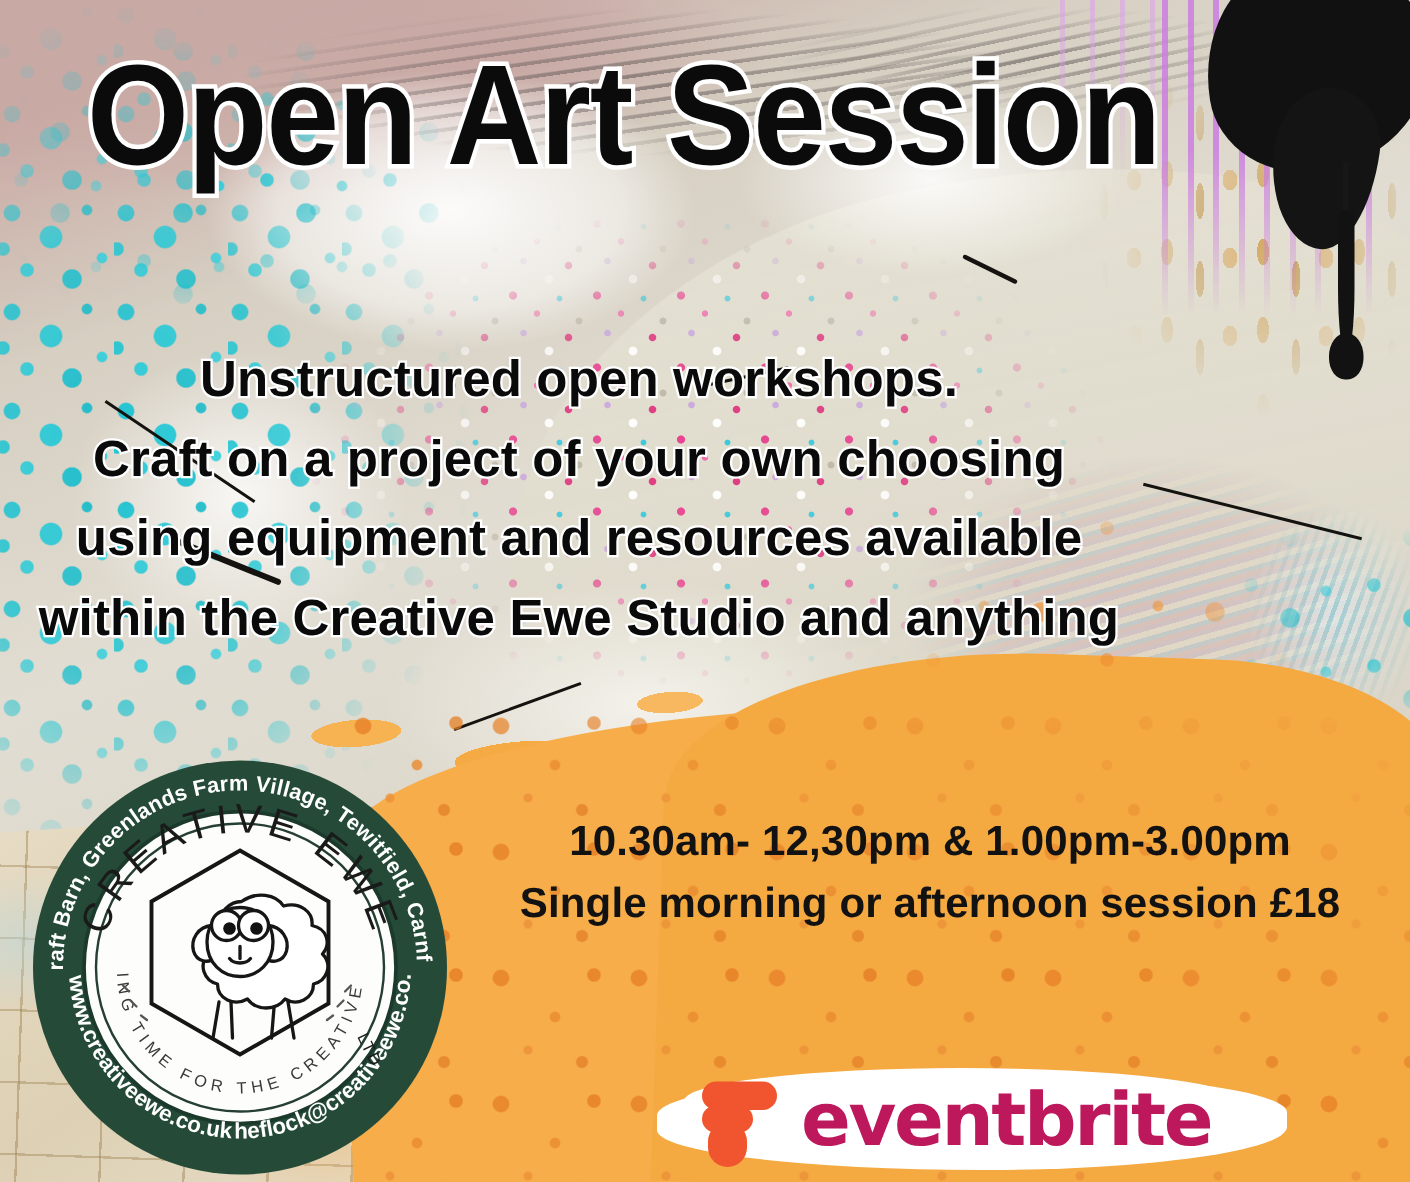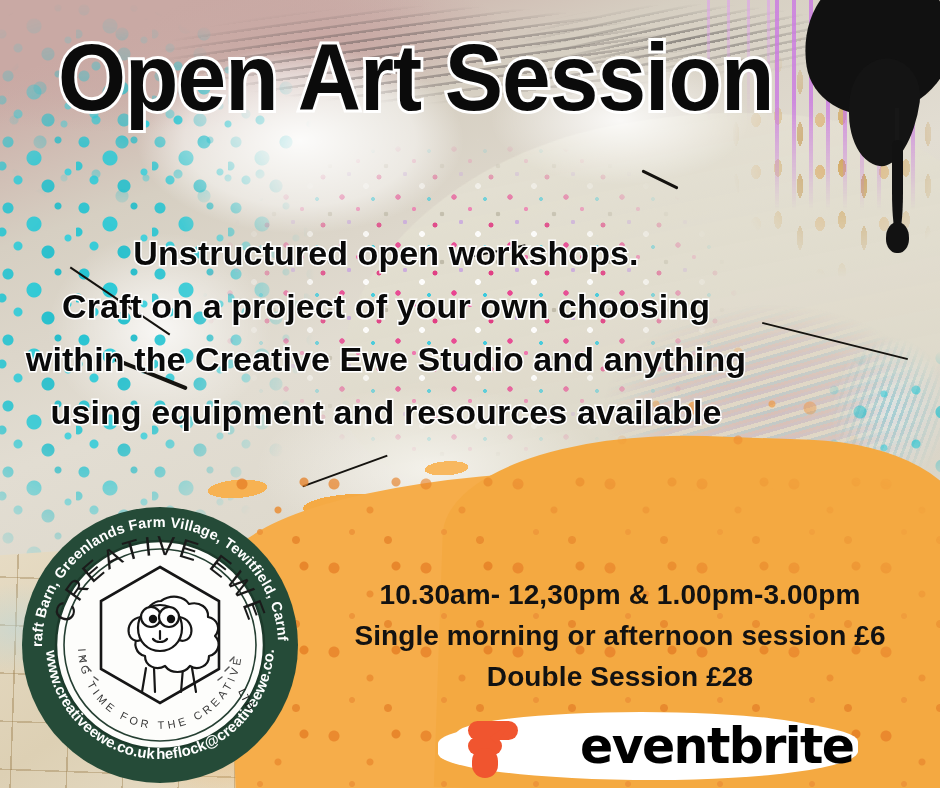--- a/index.html
+++ b/index.html
@@ -275,21 +275,21 @@
     line-height:53px;
     font-weight:700;
     font-family:"Liberation Sans Narrow","Liberation Sans",sans-serif;
     color:#0a0a0a;
     -webkit-text-stroke:3px #ffffff;
     paint-order:stroke fill;
     letter-spacing:.1px;
   }
 
   .info-block{
-    position:absolute;left:310px;top:574px;width:620px;
+    position:absolute;left:310px;top:540px;width:620px;
     text-align:center;
   }
   .info-block .ln{
     font-size:28px;
     line-height:41px;
     font-weight:700;
     font-family:"Liberation Sans Narrow","Liberation Sans",sans-serif;
     color:#121212;
     letter-spacing:.1px;
   }
@@ -307,23 +307,22 @@
   }
   .eb-band2{
     position:absolute;left:18px;top:0px;width:370px;height:44px;background:#fff;
     border-radius:50%;
   }
   .eb-mark{position:absolute;left:22px;top:8px;}
   .eb-word{
     position:absolute;left:96px;top:7px;
     font-size:49px;line-height:56px;font-weight:700;
     font-family:"DejaVu Sans",sans-serif;
-    color:#000000;
+    color:#be185d;
     letter-spacing:-1.6px;
-    margin-left:46px;
   }
 </style>
 </head>
 <body>
 
 <div class="poster">
 
   <div class="bg bg-base"></div>
   <div class="bg bg-mauve"></div>
   <div class="bg-swipe"></div>
@@ -361,28 +360,27 @@
   <div class="orange-main"></div>
   <div class="orange-main2"></div>
   <div class="orange-fleck"></div>
   <div class="orange-dots"></div>
 
   <div class="title">Open Art Session</div>
 
   <div class="body-block">
     <div class="ln">Unstructured open workshops.</div>
     <div class="ln">Craft on a project of your own choosing</div>
+    <div class="ln">using equipment and resources available</div>
     <div class="ln">within the Creative Ewe Studio and anything</div>
-    <div class="ln">using equipment and resources available</div>
   </div>
 
   <div class="info-block">
     <div class="ln">10.30am- 12,30pm &amp; 1.00pm-3.00pm</div>
-    <div class="ln">Single morning or afternoon session £6</div>
-    <div class="ln">Double Session £28</div>
+    <div class="ln">Single morning or afternoon session £18</div>
   </div>
 
   <div class="badge">
     <svg viewBox="0 0 280 280" width="280" height="280">
       <defs>
 
         <path id="arcTop" d="M 22,140 A 118,118 0 0 1 258,140" fill="none"></path>
         <path id="arcBotL" d="M 26,140 A 114,114 0 0 0 140,254" fill="none"></path>
         <path id="arcBotR" d="M 140,254 A 114,114 0 0 0 254,140" fill="none"></path>
 

